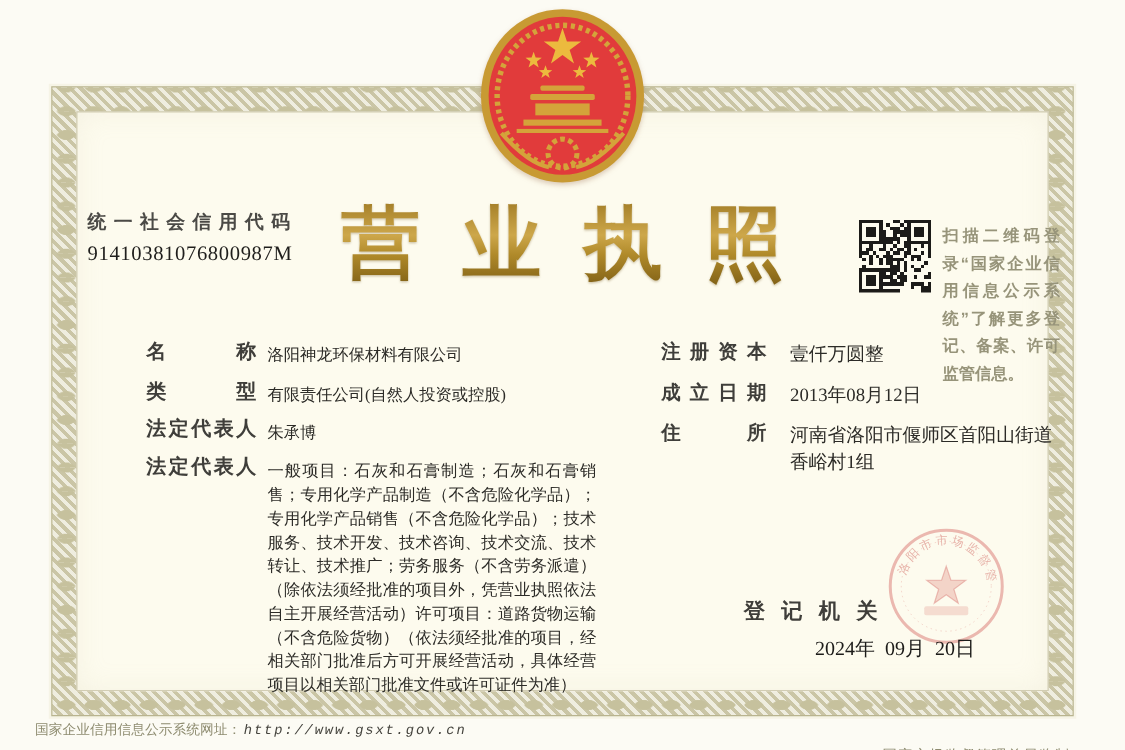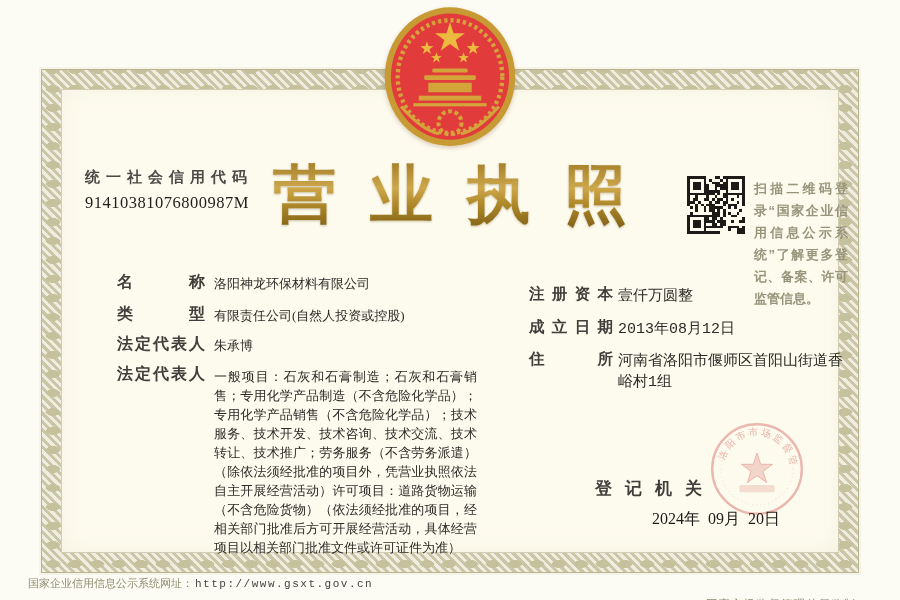--- a/index.html
+++ b/index.html
@@ -16,21 +16,21 @@
     background-size:22px 19px,22px 19px,auto;
     box-shadow:0 0 0 1px #b9b48f, 0 0 0 3px #f6f4e6;}
   .frame-inner{position:absolute;inset:19px;background:#fdfbee;
     box-shadow:inset 0 0 0 1px rgba(178,172,136,.55), inset 0 0 22px rgba(205,200,165,.18);}
 
   
   .emblem{position:absolute;left:382px;top:6px;width:136px;height:144px;z-index:5;
     filter:drop-shadow(0 2px 2px rgba(120,60,20,.25));}
 
   
-  .credit{position:absolute;left:85px;top:168px;z-index:4;}
+  .credit{position:absolute;left:70px;top:168px;z-index:4;}
   .credit-label{font-size:15px;font-weight:bold;color:#4b4a46;letter-spacing:6px;}
   .credit-code{font-family:"Liberation Serif",serif;font-size:16.5px;color:#1f1e1c;
     margin-top:6px;letter-spacing:.5px;}
 
   
   .license-title{position:absolute;left:0;right:0;top:152px;text-align:center;z-index:3;
     font-family:"Liberation Serif",serif;font-weight:bold;font-size:63px;
     letter-spacing:34px;padding-left:34px;
     background:linear-gradient(180deg,#96711d 0%,#cda74a 42%,#b08a2a 60%,#6f520f 100%);
     -webkit-background-clip:text;background-clip:text;color:transparent;
@@ -38,29 +38,29 @@
 
   
   .qr-block{position:absolute;left:687px;top:176px;display:flex;gap:9px;z-index:4;}
   .qr-box{width:58px;height:58px;}
   .qr-box svg{display:block;}
   .qr-caption{width:94px;font-size:13px;line-height:1.7;color:#97947a;
     text-align:justify;margin:2px 0 0 0;font-weight:bold;}
 
   
   .fields-left{position:absolute;left:85px;top:272px;width:392px;z-index:4;}
-  .fields-right{position:absolute;left:497px;top:284px;width:352px;z-index:4;}
+  .fields-right{position:absolute;left:497px;top:272px;width:352px;z-index:4;}
   .row{display:flex;align-items:flex-start;}
   .lbl{flex:none;font-weight:bold;color:#3f3e3a;font-size:16px;
     text-align:justify;text-align-last:justify;line-height:1.3;margin-left:32px;}
   .fields-left .lbl{width:88px;}
   .fields-right .lbl{width:84px;font-size:15.5px;}
   .val{font-family:"Liberation Serif",serif;color:#2c2b27;}
   .fields-left .val{margin-left:9px;font-size:13px;width:294px;padding-top:3px;}
-  .fields-right .val{margin-left:5px;font-size:15px;width:249px;padding-top:2px;font-family:Liberation Mono, monospace;}
+  .fields-right .val{margin-left:19px;font-size:15px;width:249px;padding-top:2px;}
   .row-name{margin-bottom:11px;}
   .row-type{margin-bottom:9px;}
   .row-rep{margin-bottom:9px;}
   .scope-val{line-height:19px;text-align:justify;}
   .row-cap{margin-bottom:12px;}
   .row-date{margin-bottom:11px;}
   .addr-val{line-height:21px;}
 
   
   .reg-authority{position:absolute;left:595px;top:477px;z-index:4;
@@ -68,21 +68,21 @@
   .issue-date{position:absolute;left:652px;top:509px;z-index:6;display:flex;gap:8px;
     font-family:"Liberation Serif",serif;font-size:16px;color:#1d1c1a;}
 
   
   .seal{position:absolute;left:709px;top:421px;width:96px;height:96px;z-index:5;
     opacity:.85;filter:blur(.4px);}
 
   
   .footer-left{position:absolute;left:28px;top:576px;font-size:11px;color:#8e8c70;}
   .footer-left .url{font-family:"Liberation Mono",monospace;font-size:11px;color:#45443e;
-    letter-spacing:1.5px;margin-left:2px;}
+    letter-spacing:1.5px;margin-left:2px;font-style:italic;}
   .footer-right{position:absolute;right:44px;top:579px;font-size:11.5px;color:#8e8c70;
     letter-spacing:1px;margin-top:18px;}
 </style>
 </head>
 <body>
 
 <div class="stage">
 
   <div class="frame">
     <div class="frame-inner"></div>

